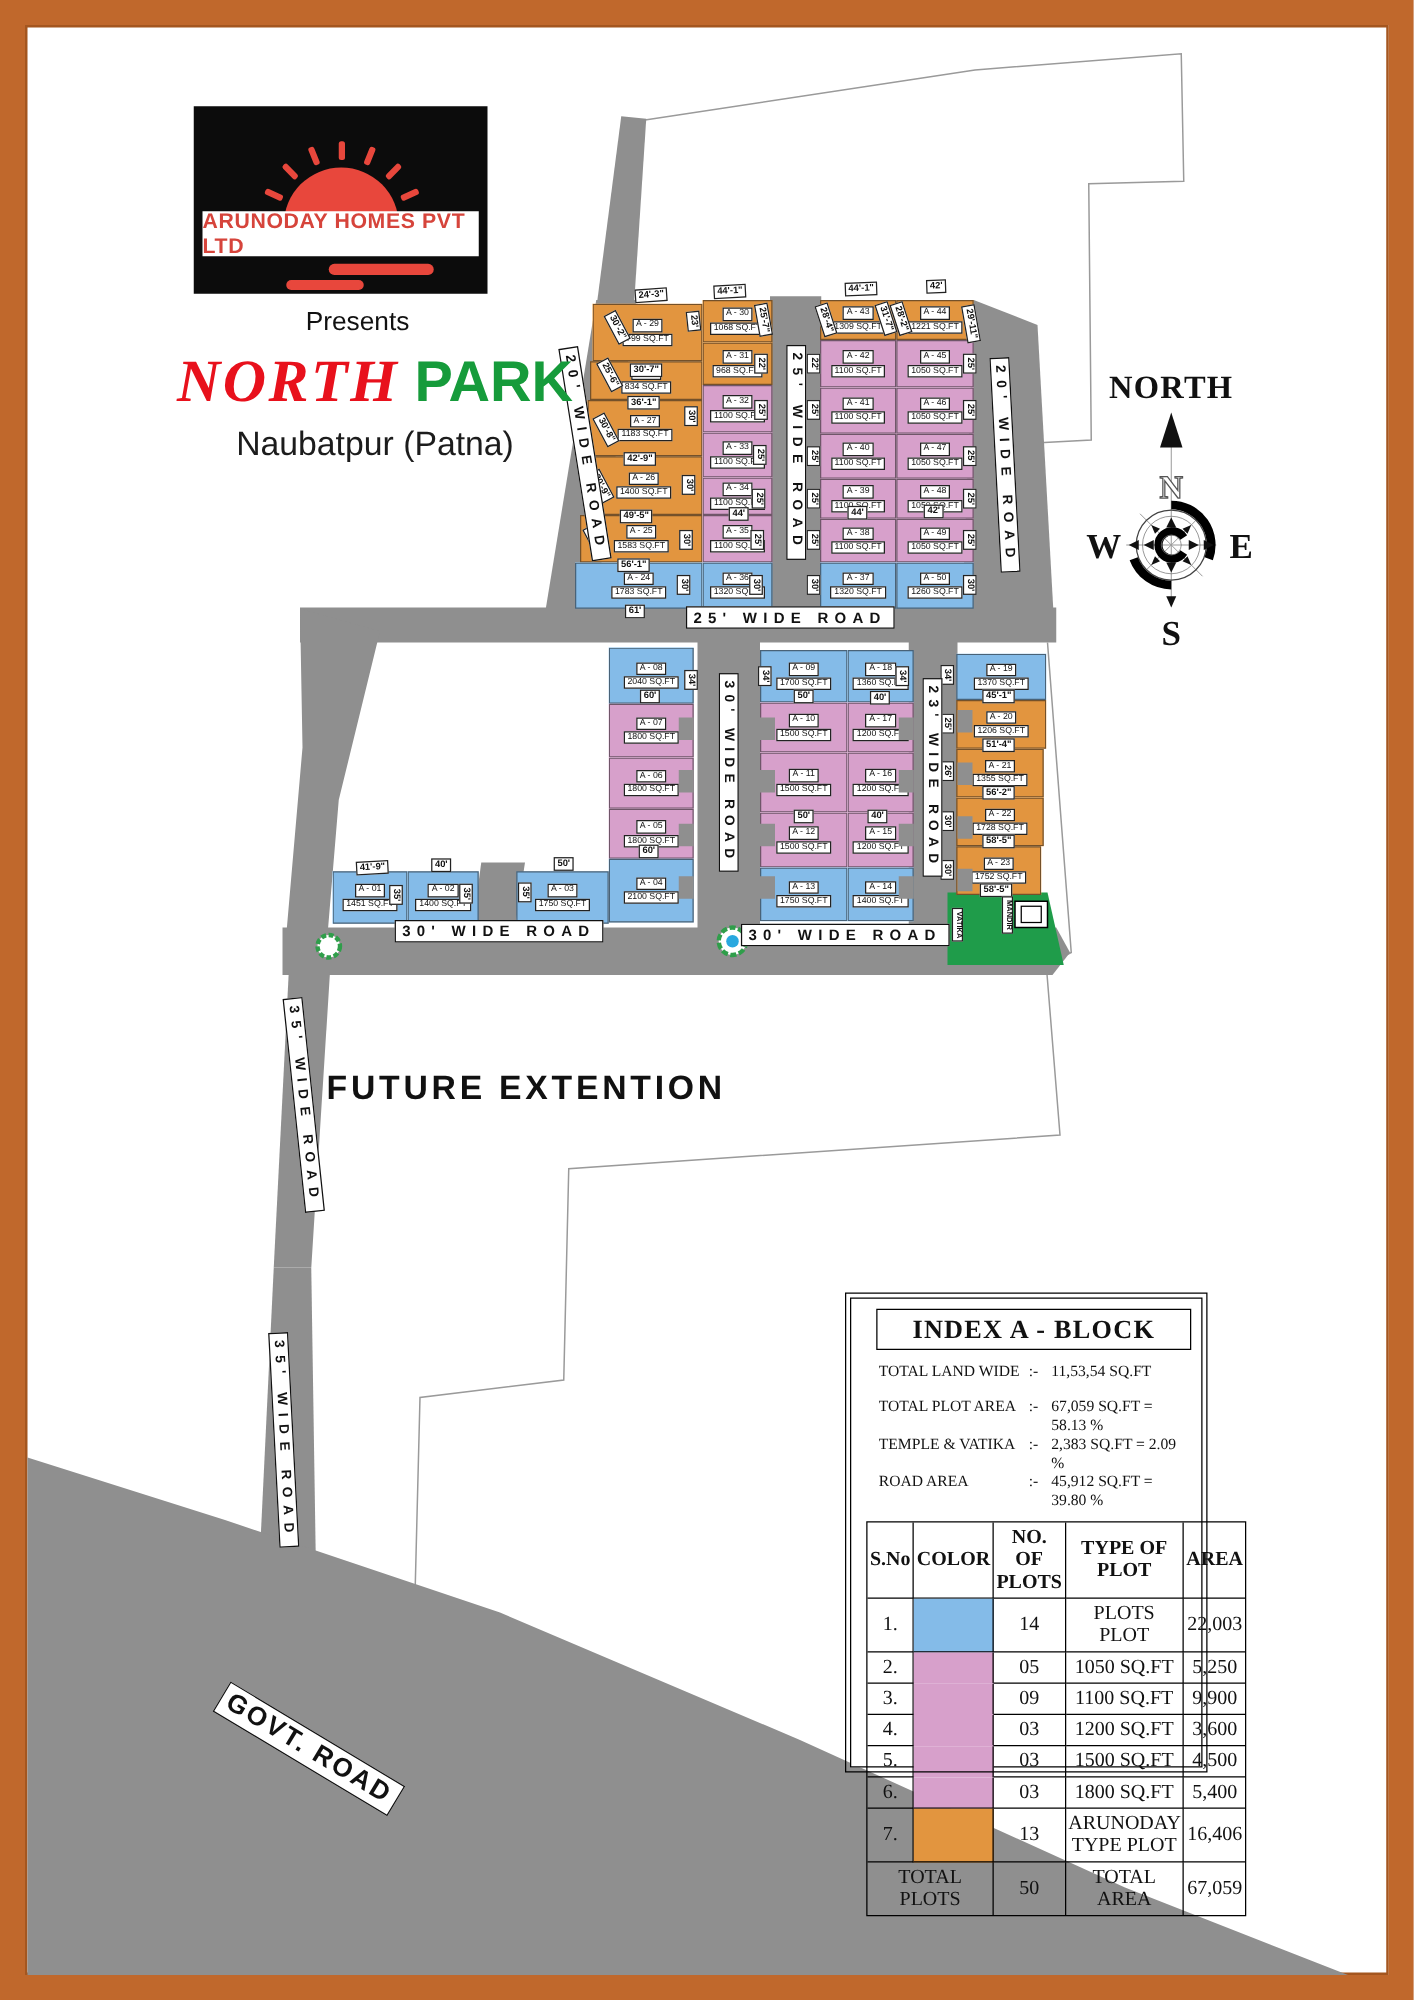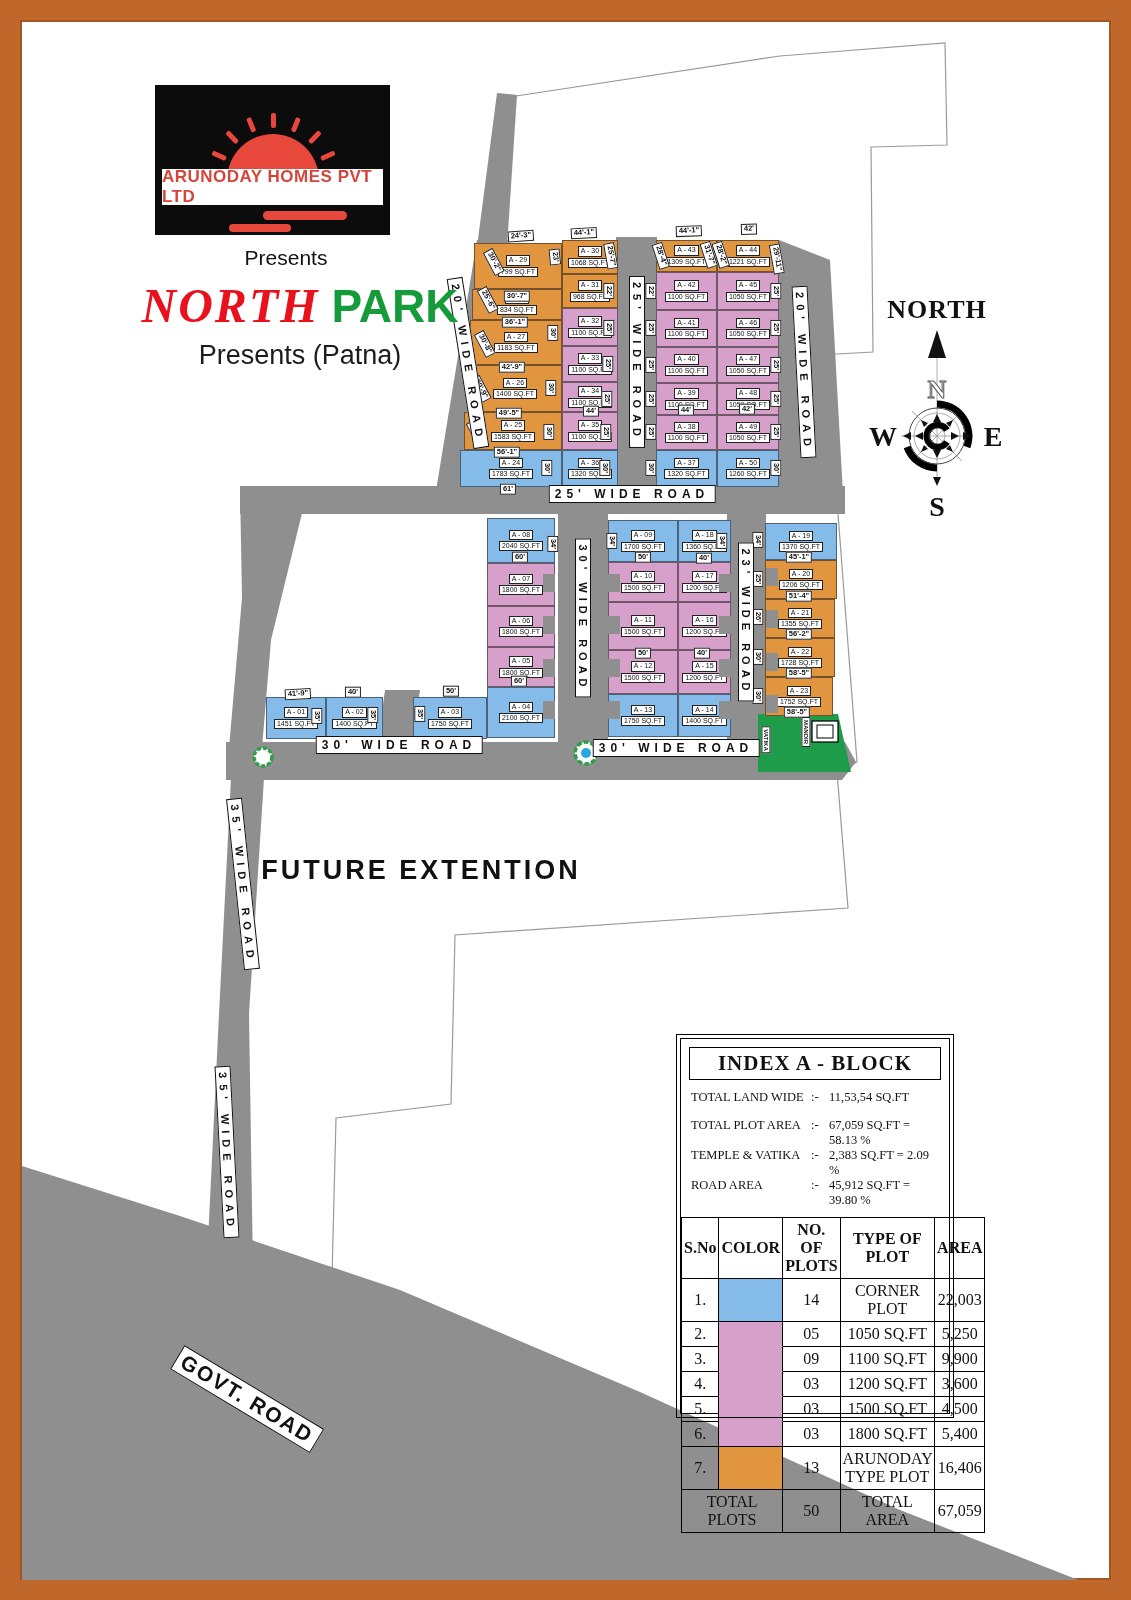--- a/index.html
+++ b/index.html
@@ -53,21 +53,21 @@
   .cp-dir{font-family:"Liberation Serif",serif;font-weight:700;font-size:28px;fill:#111;text-anchor:middle;}
   .thin{stroke:#999;stroke-width:.8;}
   .ring{fill:none;stroke:#444;stroke-width:1;}
   .ring2{fill:none;stroke:#777;stroke-width:.6;}
   .arcT{fill:none;stroke:#000;stroke-width:7;}
   .arcI{fill:none;stroke:#000;stroke-width:6.5;}
 
   
   .index-panel{position:absolute;left:660px;top:1018px;width:268px;height:374px;background:#fff;
         border:1.5px solid #000;outline:1px solid #000;outline-offset:3px;z-index:3;
-        font-family:"Liberation Serif",serif;color:#111;}
+        font-family:"Liberation Serif",serif;color:#111;padding-left:12px;}
   .ip-title{margin:8px 8px 0;border:1.4px solid #000;text-align:center;font-size:21px;font-weight:600;
         padding:3px 0;letter-spacing:1px;}
   .ip-stats{margin:10px 10px 0;}
   .ip-row{display:flex;font-size:12.5px;line-height:1.2;}
   .ip-row.gap{margin-bottom:13px;}
   .ip-label{width:120px;}
   .ip-sep{width:18px;}
   .ip-val{flex:1;}
   .ip-table{margin:9px auto 0;border-collapse:separate;border-spacing:0;border:1.4px solid #000;
         font-size:16px;text-align:center;}
@@ -588,21 +588,21 @@
     <div class="logo-band">
       <span>ARUNODAY HOMES PVT LTD</span>
     </div>
     <div class="bar1"></div>
     <div class="bar2"></div>
   </div>
   <div class="presents">Presents</div>
   <div class="titlebox">
     <span class="t-red">NORTH</span><span class="t-green">PARK</span>
   </div>
-  <div class="subtitle">Presents (Patna)</div>
+  <div class="subtitle">Naubatpur (Patna)</div>
 
   <svg class="compass" viewBox="0 0 160 250">
     <text x="80" y="32" class="cp-north">NORTH</text>
     <line x1="80" y1="70" x2="80" y2="122" class="thin"></line>
     <polygon points="80,44 71,72 89,72" fill="#111"></polygon>
     <text x="80" y="112" class="cp-nletter">N</text>
     <line x1="80" y1="122" x2="80" y2="192" class="thin"></line>
     <line x1="44" y1="150" x2="116" y2="150" class="thin"></line>
     <line x1="55" y1="125" x2="105" y2="175" class="thin"></line>
     <line x1="105" y1="125" x2="55" y2="175" class="thin"></line>
@@ -666,21 +666,21 @@
             <th>TYPE OF PLOT</th>
             <th>AREA</th>
           </tr>
       </thead>
       <tbody>
 
           <tr>
             <td class="c-w1">1.</td>
             <td class="c-w2 c-blue"></td>
             <td class="c-w3">14</td>
-            <td class="c-w4">CORNER PLOT</td>
+            <td class="c-w4">PLOTS PLOT</td>
             <td class="c-w5">22,003</td>
           </tr>
 
           <tr>
             <td class="c-w1">2.</td>
             <td class="c-w2 c-pink nob"></td>
             <td class="c-w3">05</td>
             <td class="c-w4">1050 SQ.FT</td>
             <td class="c-w5">5,250</td>
           </tr>

